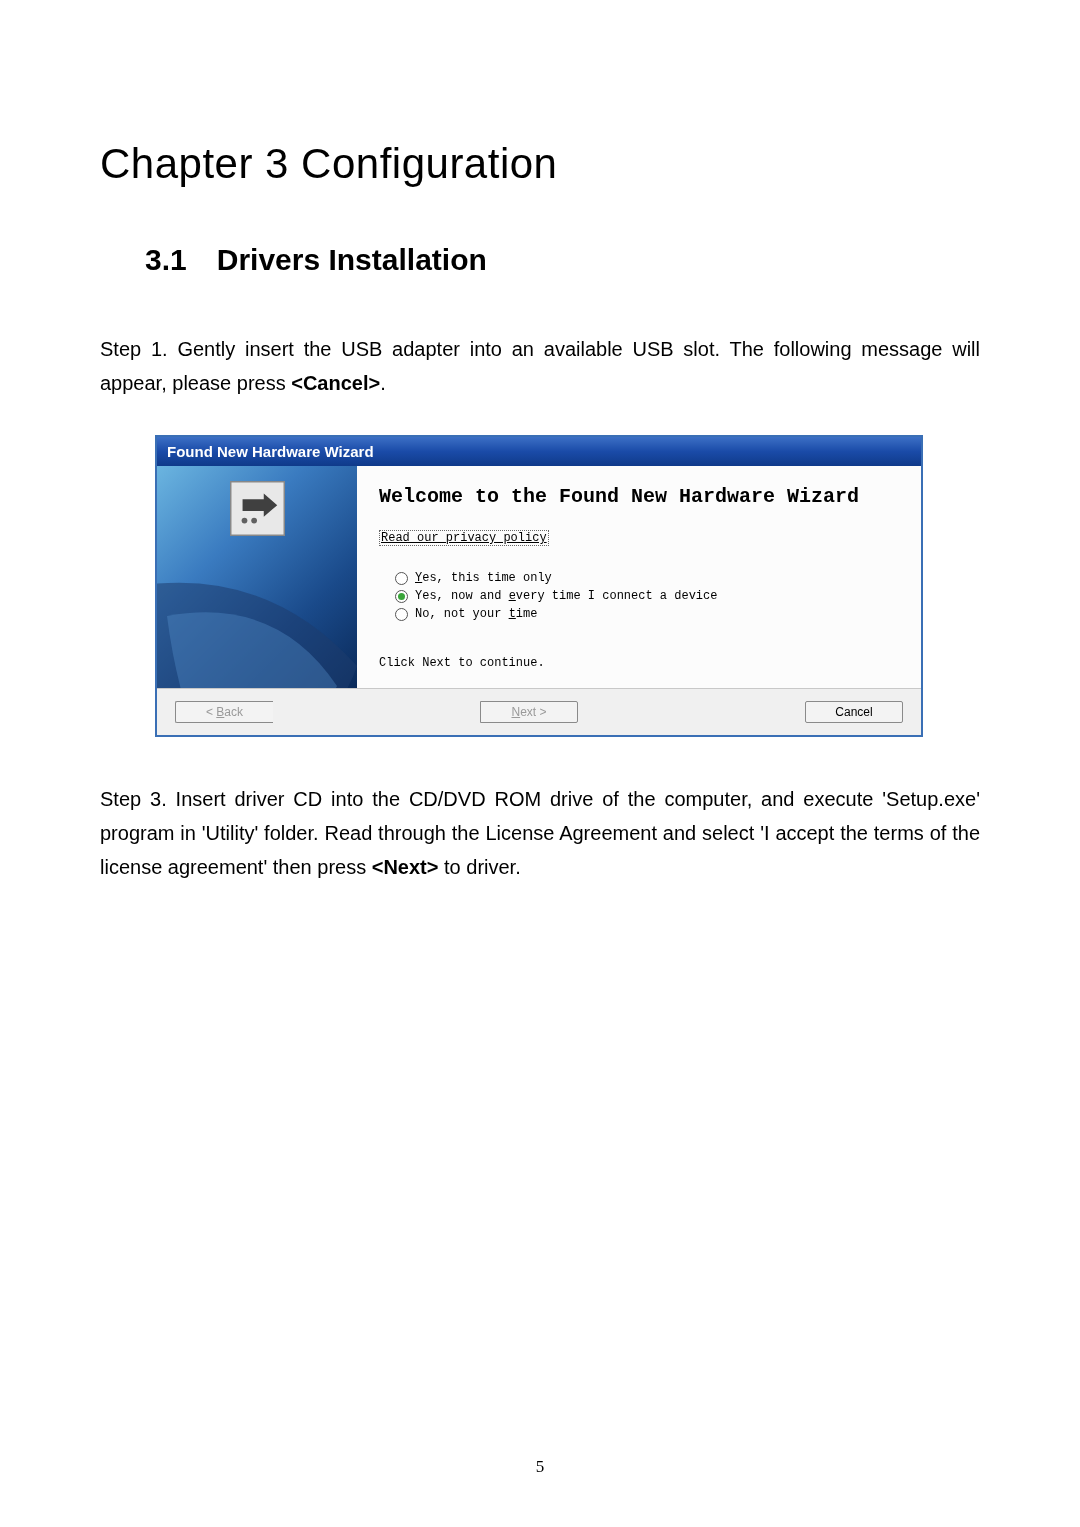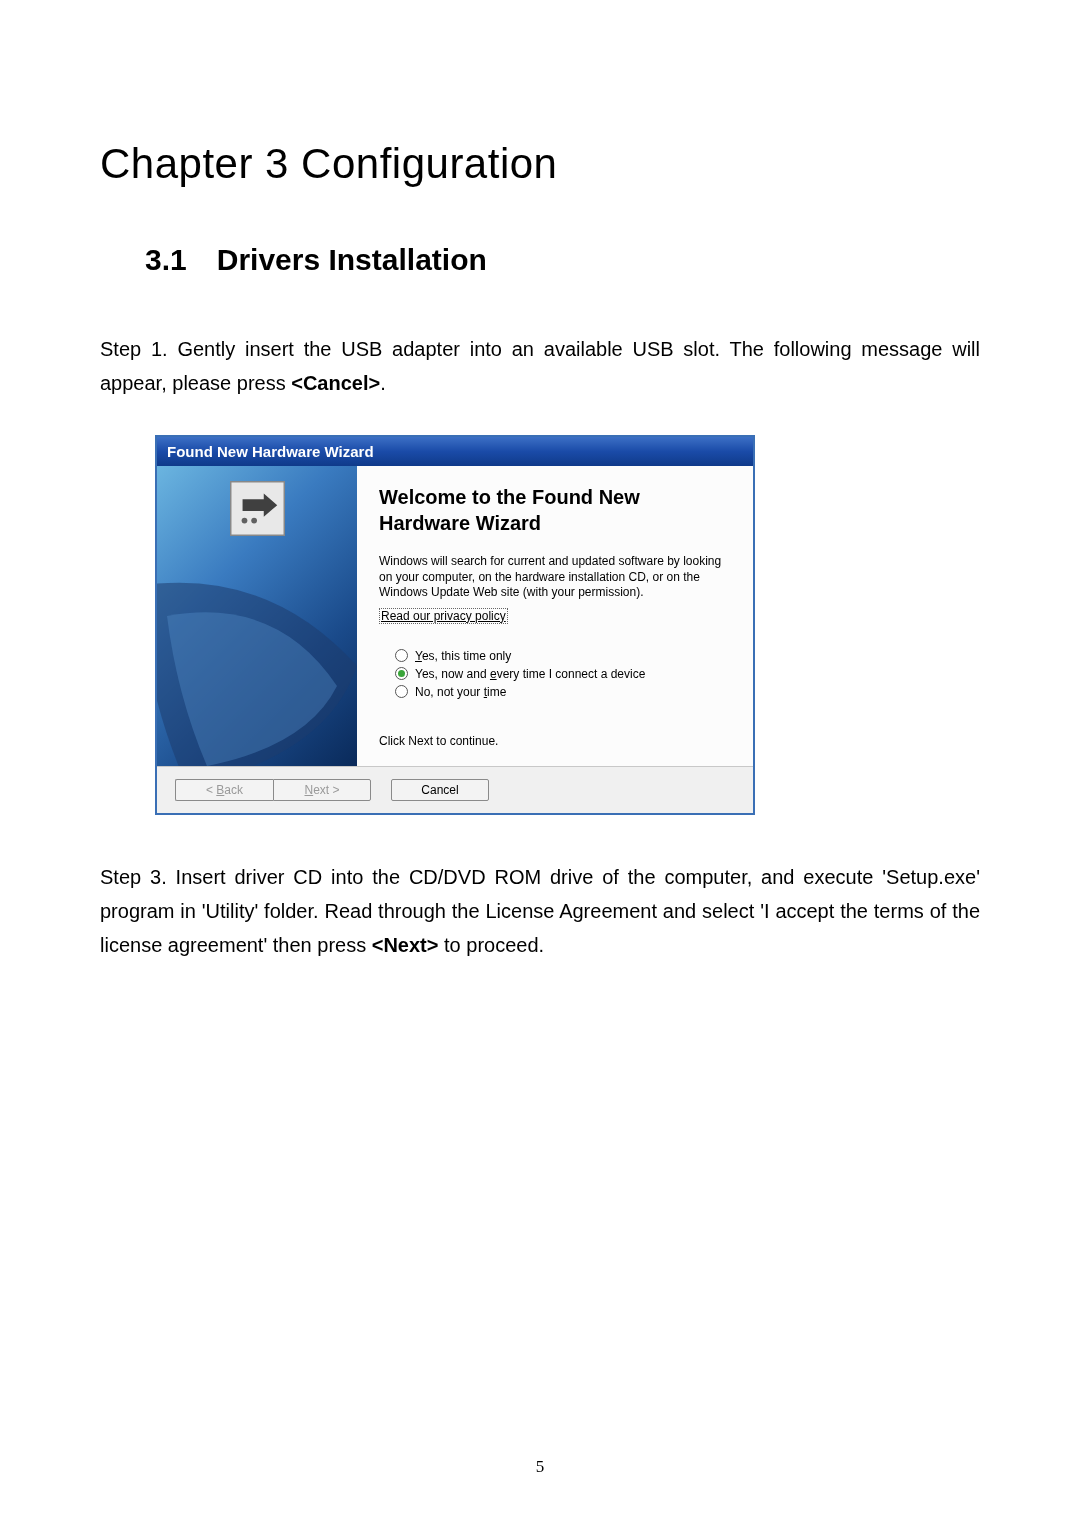--- a/index.html
+++ b/index.html
@@ -41,35 +41,36 @@
       text-align: justify;
     }
     .step-label {
       font-weight: normal;
     }
     .bold {
       font-weight: bold;
     }
 
     .wizard-container {
-      width: 600px;
+      width: 768px;
       margin: 0 auto 45px 55px;
       border: 2px solid #3a6fb5;
       font-family: Tahoma, Arial, sans-serif;
     }
     .wizard-titlebar {
       background: linear-gradient(to bottom, #3c6fc5 0%, #1a4ba8 50%, #0f3a8a 100%);
       color: #ffffff;
       font-weight: bold;
       font-size: 15px;
       padding: 6px 10px;
     }
     .wizard-body {
       display: flex;
       background: #8b5cf6;
+      font-family: Liberation Mono, monospace;
     }
     .wizard-sidebar {
       width: 200px;
       background: linear-gradient(135deg, #6bb5e0 0%, #3a7bc0 35%, #1a4a8a 70%, #0a2a5a 100%);
       position: relative;
       overflow: hidden;
     }
     .sidebar-icon-wrap {
       text-align: center;
       padding-top: 15px;
@@ -167,21 +168,21 @@
     .continue-text {
       font-size: 12px;
       color: #000;
       margin-bottom: 8px;
     }
     .wizard-footer {
       background: #f0f0f0;
       border-top: 1px solid #c8c8c8;
       padding: 12px 18px;
       display: flex;
-      justify-content: flex-start;
+      justify-content: space-between;
       gap: 0;
     }
     .wizard-button {
       font-family: Tahoma, Arial, sans-serif;
       font-size: 12px;
       padding: 3px 0;
       width: 98px;
       text-align: center;
       background: #f3f3f3;
       border: 1px solid #8a8a8a;
@@ -231,21 +232,20 @@
           </svg>
         </div>
       </div>
       <svg class="sidebar-swoosh" viewBox="0 0 260 260">
         <path d="M 10 30 Q 140 10 230 110 Q 200 200 60 230 Q 20 140 10 30 Z" fill="rgba(30,60,110,0.55)"></path>
         <path d="M 40 60 Q 150 40 210 130 Q 180 190 80 210 Q 50 140 40 60 Z" fill="rgba(90,150,210,0.35)"></path>
       </svg>
     </div>
     <div class="wizard-content">
       <div class="wizard-heading">Welcome to the Found New Hardware Wizard</div>
-      <div class="wizard-para">Windows will search for current and updated software by looking on your computer, on the hardware installation CD, or on the Windows Update Web site (with your permission).</div>
       <div class="privacy-link">Read our privacy policy</div>
       <div class="radio-group">
         <div class="radio-row">
           <span class="radio-circle"></span>
           <span><span></span><span class="underline-char">Y</span><span>es, this time only</span></span>
         </div>
         <div class="radio-row">
           <span class="radio-circle selected"></span>
           <span><span>Yes, now and </span><span class="underline-char">e</span><span>very time I connect a device</span></span>
         </div>
@@ -262,16 +262,16 @@
       <span>&lt; </span><span class="underline-char">B</span><span>ack</span>
     </div>
     <div class="wizard-button disabled btn-next">
       <span class="underline-char">N</span><span>ext &gt;</span>
     </div>
     <div class="wizard-button">Cancel</div>
   </div>
 </div>
 
 <p class="step-text">
-  <span class="step-label">Step 3.</span><span> Insert driver CD into the CD/DVD ROM drive of the computer, and execute 'Setup.exe' program in 'Utility' folder. Read through the License Agreement and select 'I accept the terms of the license agreement' then press </span><span class="bold">&lt;Next&gt;</span><span> to proceed.</span>
+  <span class="step-label">Step 3.</span><span> Insert driver CD into the CD/DVD ROM drive of the computer, and execute 'Setup.exe' program in 'Utility' folder. Read through the License Agreement and select 'I accept the terms of the license agreement' then press </span><span class="bold">&lt;Next&gt;</span><span> to driver.</span>
 </p>
 
 <div class="page-number">5</div>
 
 </body></html>

